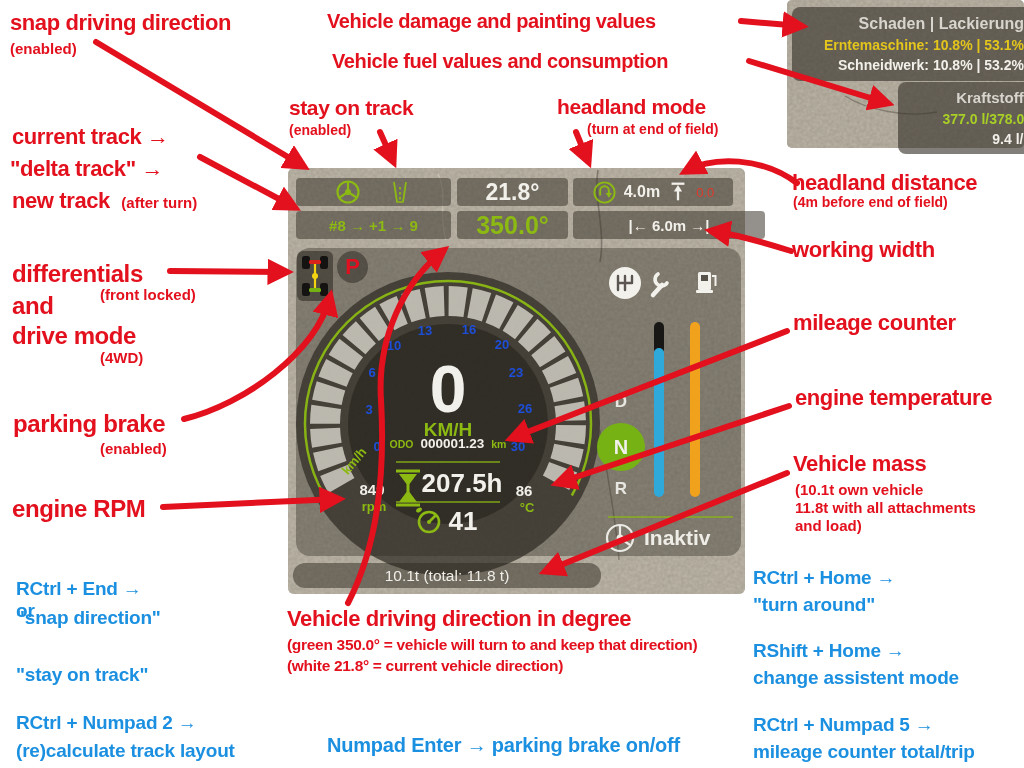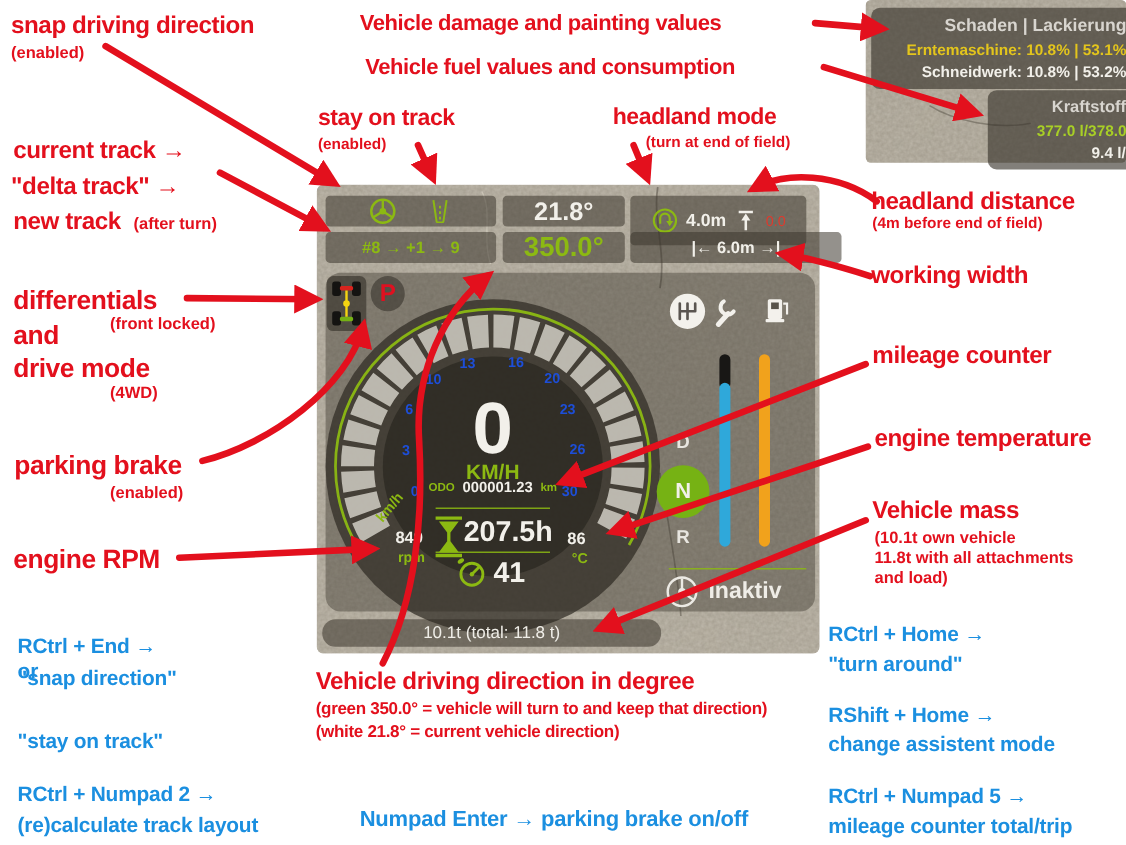--- a/index.html
+++ b/index.html
@@ -148,21 +148,21 @@
         <line x1="7" y1="3" x2="10" y2="23"></line>
         <line x1="19" y1="3" x2="16" y2="23"></line>
         <line x1="13" y1="8" x2="13" y2="23" stroke-dasharray="2.5 2.5"></line>
         <line x1="9.5" y1="23" x2="16.5" y2="23" stroke-width="1.5"></line>
       </g>
     </svg>
   </div>
   <div class="cell" style="left:457px;top:178px;width:111px;height:28px">
     <span class="w" style="font-weight:bold;font-size:23px">21.8°</span>
   </div>
-  <div class="cell" style="left:573px;top:178px;width:160px;height:45px;gap:7px">
+  <div class="cell" style="left:573px;top:178px;width:160px;height:28px;gap:7px">
     <svg width="25" height="25" viewBox="0 0 26 26">
       <circle cx="13" cy="13" r="10.5" stroke="#8cb912" fill="none" stroke-width="2"></circle>
       <path d="M8.5,16 V11 A4.5,4.5 0 0 1 17.5,11 V13.5" stroke="#8cb912" fill="none" stroke-width="2"></path>
       <polygon points="14.2,13.5 20.8,13.5 17.5,18.5" fill="#8cb912"></polygon>
     </svg>
     <span class="w" style="font-weight:bold;font-size:16px">4.0m</span>
     <svg width="22" height="24" viewBox="0 0 22 26">
       <line x1="4" y1="4" x2="18" y2="4" stroke="#f2f0ea" stroke-width="2.5"></line>
       <line x1="11" y1="22" x2="11" y2="10" stroke="#f2f0ea" stroke-width="2.5"></line>
       <polygon points="11,5.5 6.5,12.5 15.5,12.5" fill="#f2f0ea"></polygon>

